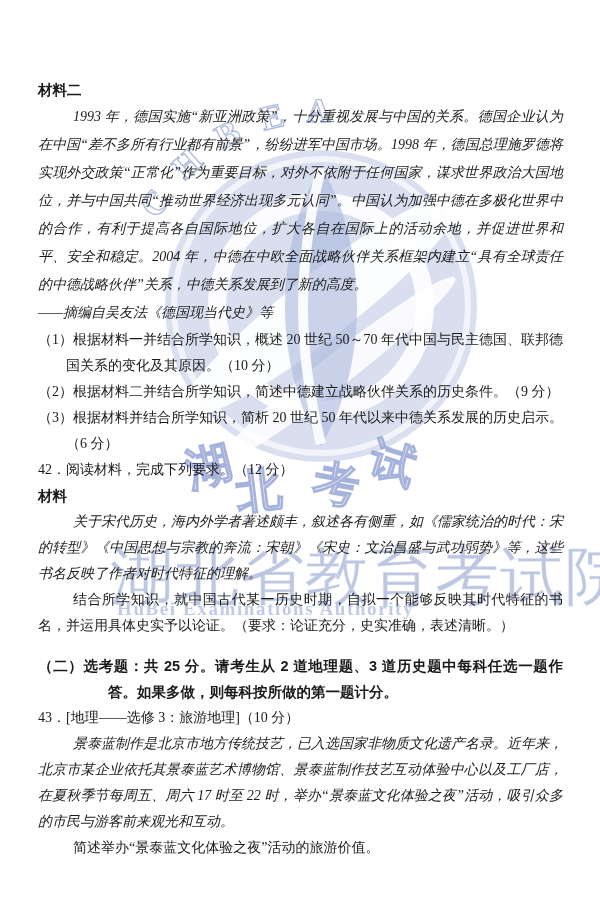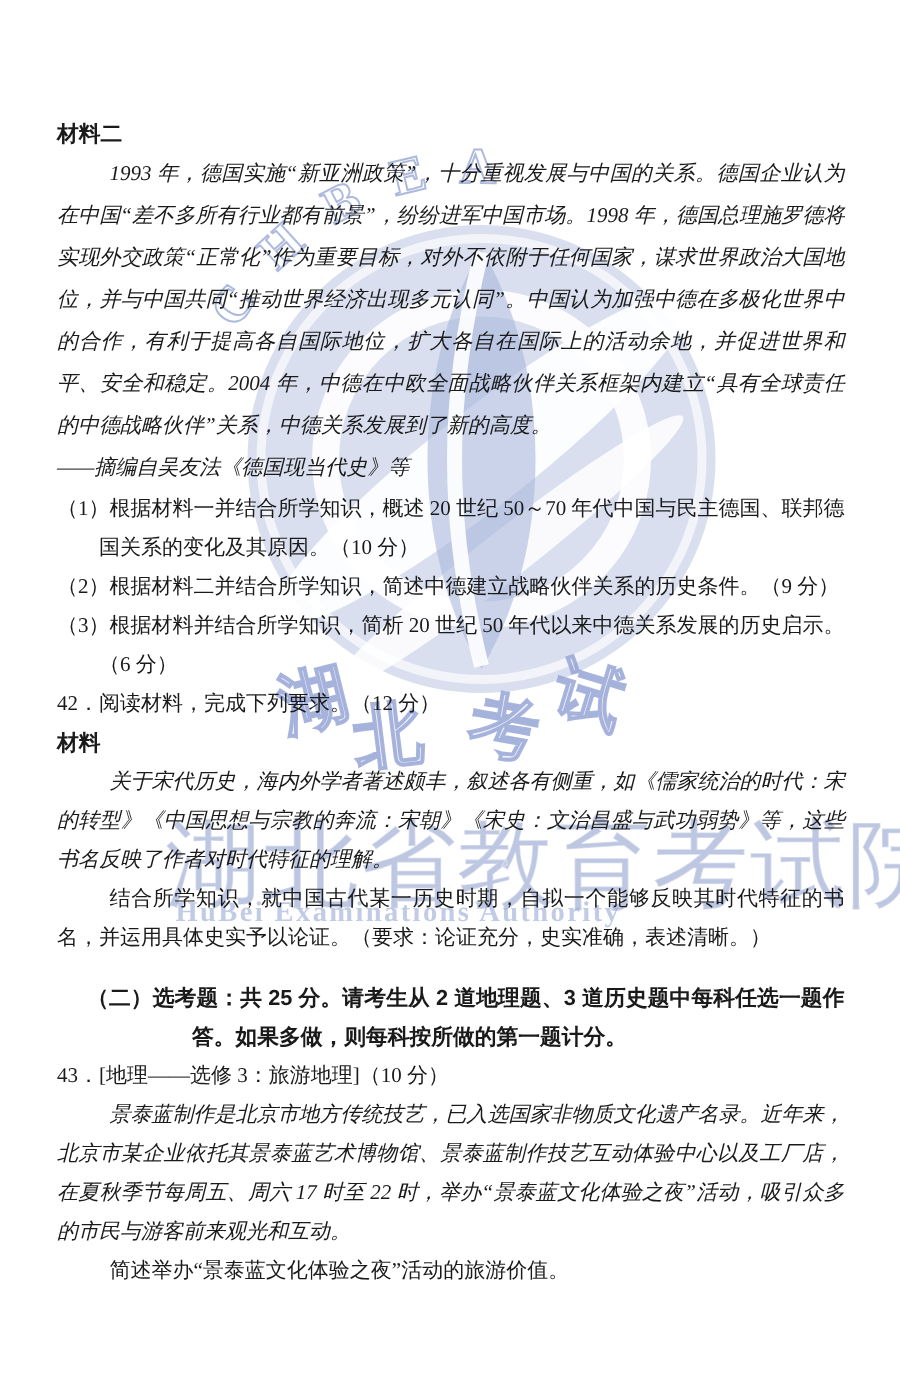--- a/index.html
+++ b/index.html
@@ -39,21 +39,21 @@
   .content{
     position:absolute;z-index:1;left:38px;top:77px;width:525px;
     font-size:14px;line-height:26px;text-align:justify;
   }
   .hei{font-family:"Liberation Sans",sans-serif;font-weight:700;font-size:14.5px;}
   .kai{font-style:italic;}
   .indent{text-indent:2.5em;}
   .para1{line-height:28px;}
   .src{font-style:italic;}
   .hang{padding-left:28px;text-indent:-28px;}
-  .hang-wide{padding-left:70px;text-indent:-70px;margin-top:14px;margin-left:20px;}
+  .hang-wide{padding-left:70px;text-indent:-70px;margin-top:14px;}
   .footer{text-align:center;margin-top:1px;}
 </style>
 </head>
 <body>
 
 <div class="page">
 
   <div class="wm-layer">
     <svg class="emblem" viewBox="0 0 360 360" aria-hidden="true">
       <circle cx="180" cy="180" r="156" fill="#b3bfe0" fill-opacity="0.5"></circle>

